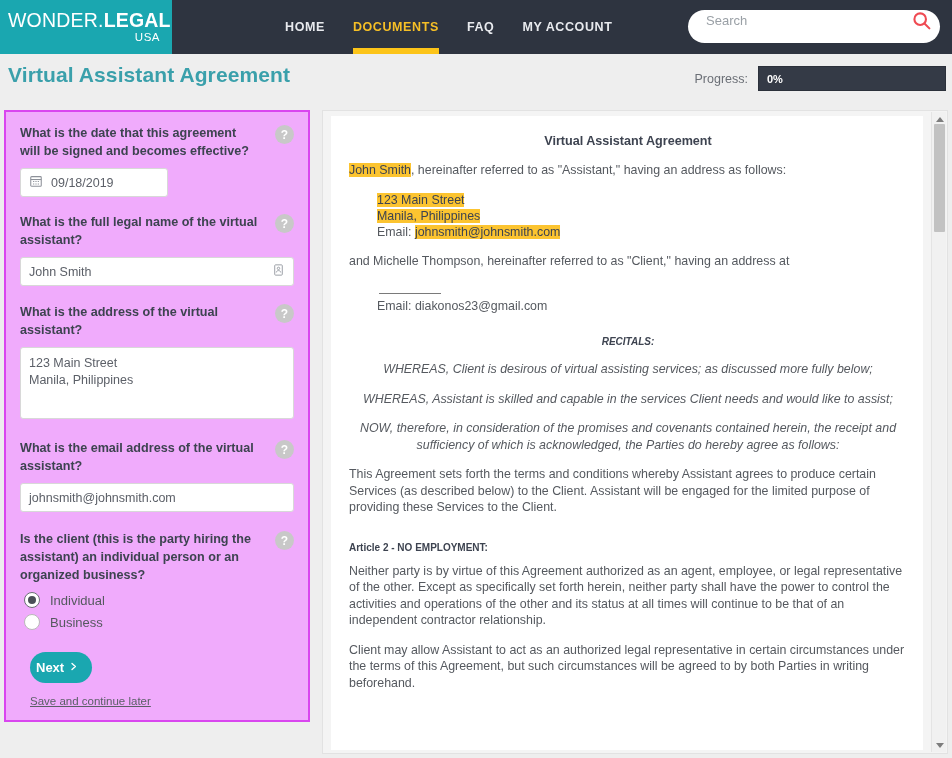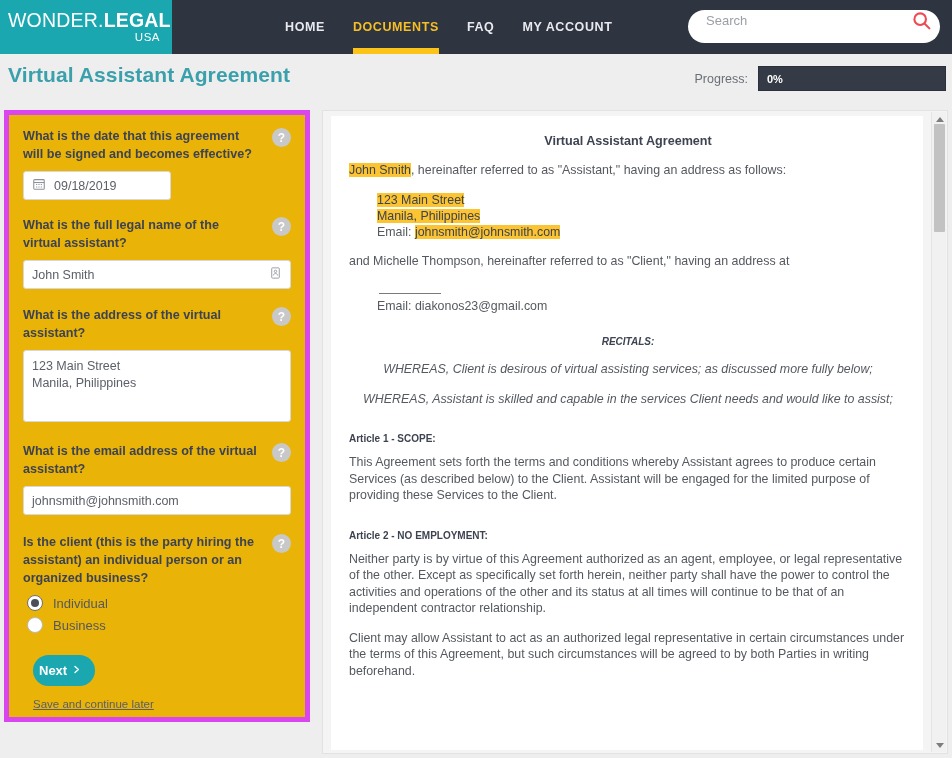--- a/index.html
+++ b/index.html
@@ -84,21 +84,21 @@
   }
   .progress-text {
     position: absolute; left: 8px; top: 0; bottom: 0;
     display: flex; align-items: center;
     font-size: 11px; font-weight: 700; color: #ffffff;
   }
 
   
   .form-panel {
     position: absolute; left: 4px; top: 110px; width: 306px; height: 612px;
-    background: #eab308; border: 5px solid #d946ef; overflow: hidden;
+    background: #f0abfc; border: 2px solid #d946ef; overflow: hidden;
   }
   .form-inner { padding: 12px 14px 0 14px; }
   .q-block { position: relative; margin-bottom: 6px; }
   .q-label {
     font-size: 12.6px; font-weight: 700; color: #3d4350; line-height: 18px;
     padding-right: 34px; margin-bottom: 8px;
   }
   .help-icon {
     position: absolute; right: 0; top: 1px;
     width: 19px; height: 19px; border-radius: 50%;
@@ -333,22 +333,22 @@
 
       <div class="doc-p indent" style="line-height:16px;">
         <span class="blankline"></span><br>
         <span>Email: </span><span>diakonos23@gmail.com</span>
       </div>
 
       <div class="doc-h recitals">RECITALS:</div>
 
       <div class="doc-p center ital">WHEREAS, Client is desirous of virtual assisting services; as discussed more fully below;</div>
       <div class="doc-p center ital">WHEREAS, Assistant is skilled and capable in the services Client needs and would like to assist;</div>
-
-      <div class="doc-h article">Article 1 - SCOPE:</div>
+      <div class="doc-p center ital">NOW, therefore, in consideration of the promises and covenants contained herein, the receipt and sufficiency of which is acknowledged, the Parties do hereby agree as follows:</div>
+
       <div class="doc-p">This Agreement sets forth the terms and conditions whereby Assistant agrees to produce certain Services (as described below) to the Client. Assistant will be engaged for the limited purpose of providing these Services to the Client.</div>
 
       <div class="doc-h article">Article 2 - NO EMPLOYMENT:</div>
       <div class="doc-p">Neither party is by virtue of this Agreement authorized as an agent, employee, or legal representative of the other. Except as specifically set forth herein, neither party shall have the power to control the activities and operations of the other and its status at all times will continue to be that of an independent contractor relationship.</div>
       <div class="doc-p">Client may allow Assistant to act as an authorized legal representative in certain circumstances under the terms of this Agreement, but such circumstances will be agreed to by both Parties in writing beforehand.</div>
     </div>
 
     <div class="scrollbar">
       <div class="sb-arrow up">
           <span class="tri up"></span>

